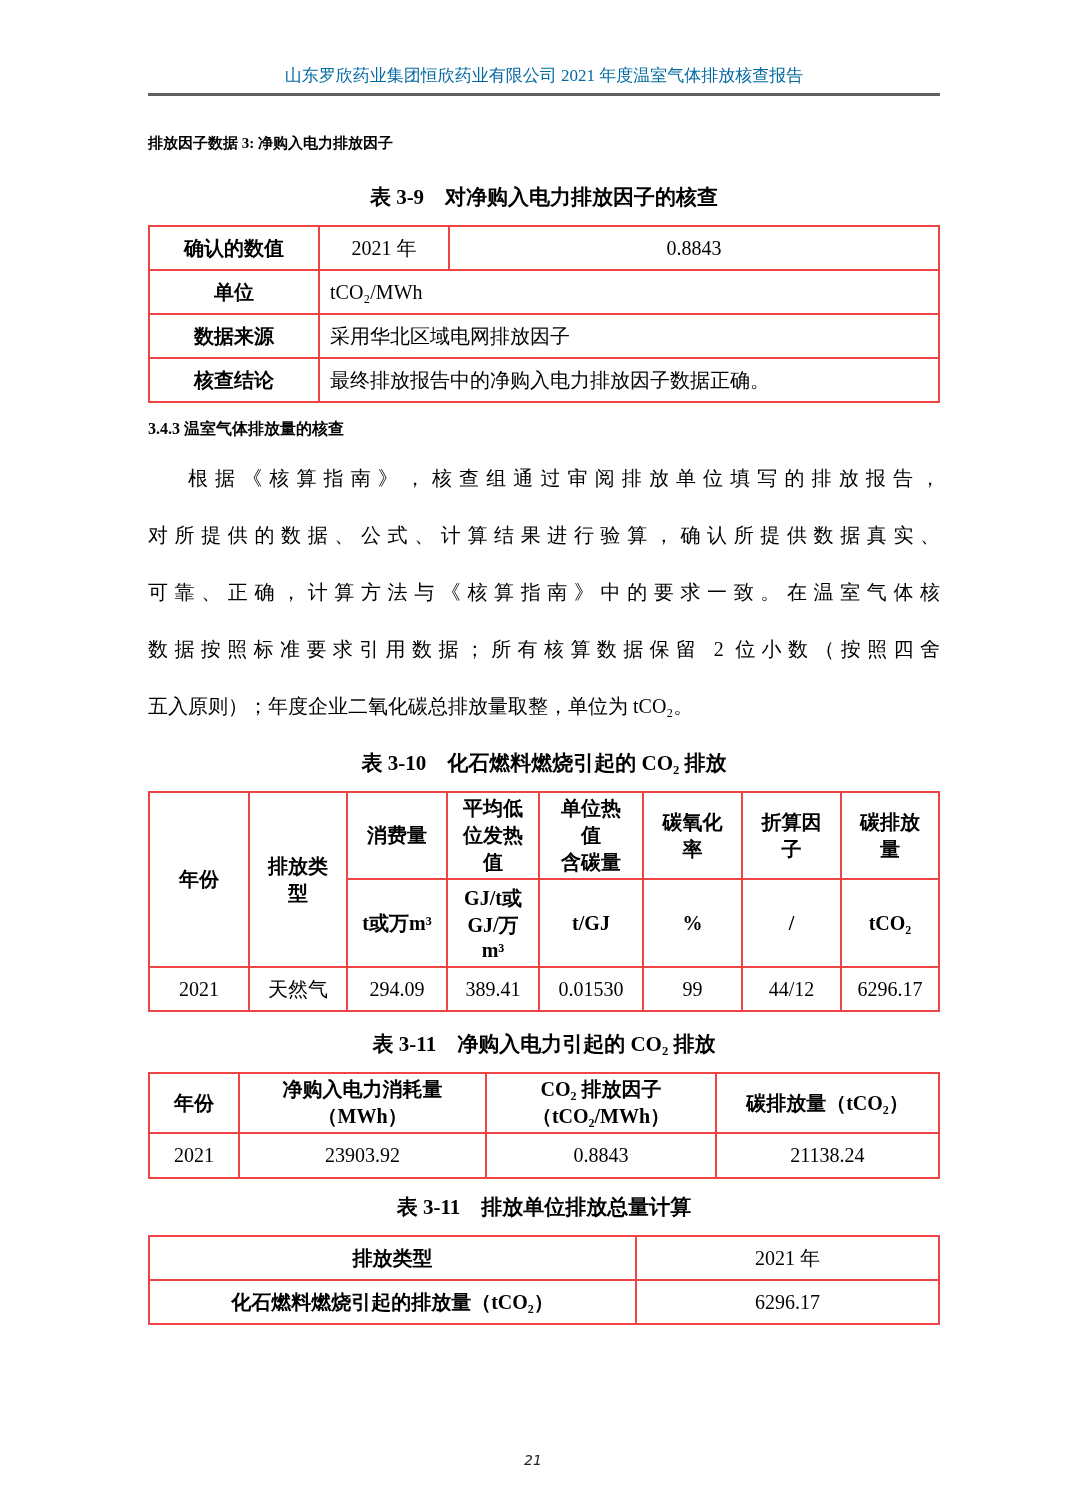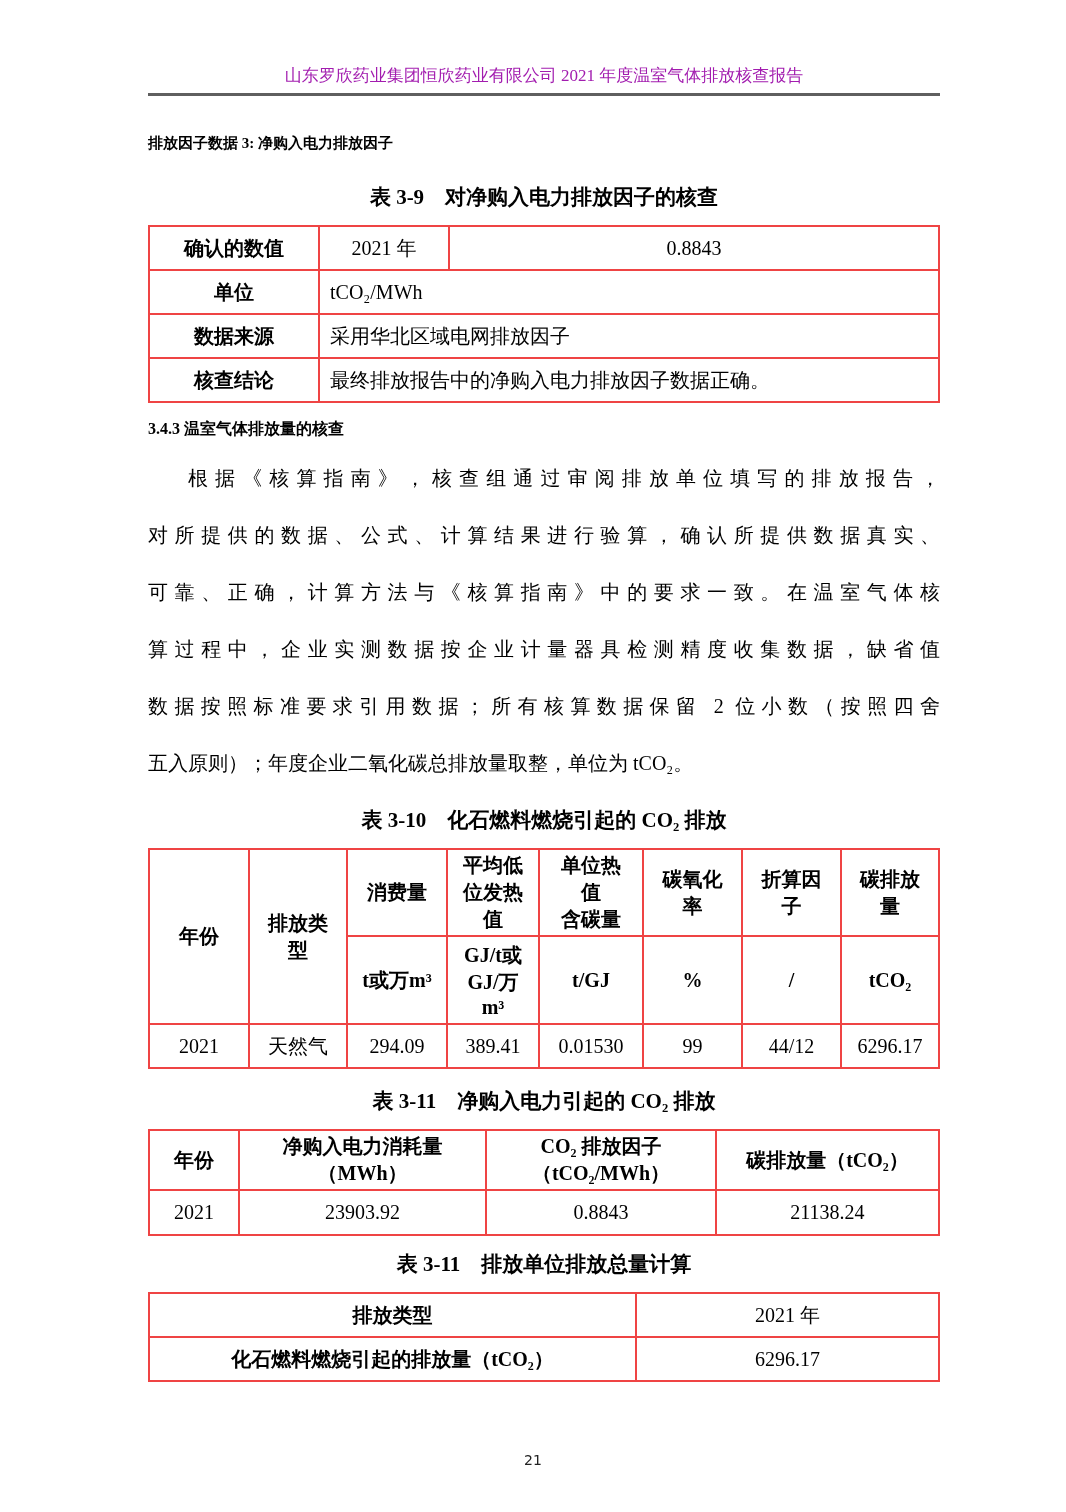--- a/index.html
+++ b/index.html
@@ -16,21 +16,21 @@
   .content {
     position: absolute;
     left: 148px;
     top: 0;
     width: 792px;
   }
   .doc-header {
     padding-top: 64px;
     text-align: center;
     font-size: 17px;
-    color: #a21caf;
+    color: #0369a1;
   }
   .header-rule {
     margin-top: 6px;
     height: 3px;
     background: #5f5f5f;
   }
   .h-factor {
     margin-top: 38px;
     font-size: 15px;
     font-weight: bold;
@@ -88,20 +88,21 @@
 
   .page-num {
     position: absolute;
     bottom: 44px;
     left: 0;
     width: 100%;
     text-align: center;
     font-size: 14px;
     font-family: "DejaVu Sans", "Liberation Sans", sans-serif;
     color: #222222;
+    font-style: italic;
   }
 </style>
 </head>
 <body>
 
 <div class="page">
   <div class="content">
 
     <div class="doc-header">山东罗欣药业集团恒欣药业有限公司 2021 年度温室气体排放核查报告</div>
     <div class="header-rule"></div>
@@ -135,21 +136,20 @@
         </tr>
       </tbody>
     </table>
 
     <div class="h-343">3.4.3 温室气体排放量的核查</div>
 
     <div class="para">
       <div class="pline first">根据《核算指南》，核查组通过审阅排放单位填写的排放报告，</div>
       <div class="pline">对所提供的数据、公式、计算结果进行验算，确认所提供数据真实、</div>
       <div class="pline">可靠、正确，计算方法与《核算指南》中的要求一致。在温室气体核</div>
-      <div class="pline">算过程中，企业实测数据按企业计量器具检测精度收集数据，缺省值</div>
       <div class="pline">数据按照标准要求引用数据；所有核算数据保留 2 位小数（按照四舍</div>
       <div class="pline last">五入原则）；年度企业二氧化碳总排放量取整，单位为 tCO₂。</div>
     </div>
 
     <div class="caption cap-t10">表 3-10　化石燃料燃烧引起的 CO₂ 排放</div>
     <table class="t t10">
       <colgroup>
         <col style="width:100px">
           <col style="width:98px">
           <col style="width:100px">

